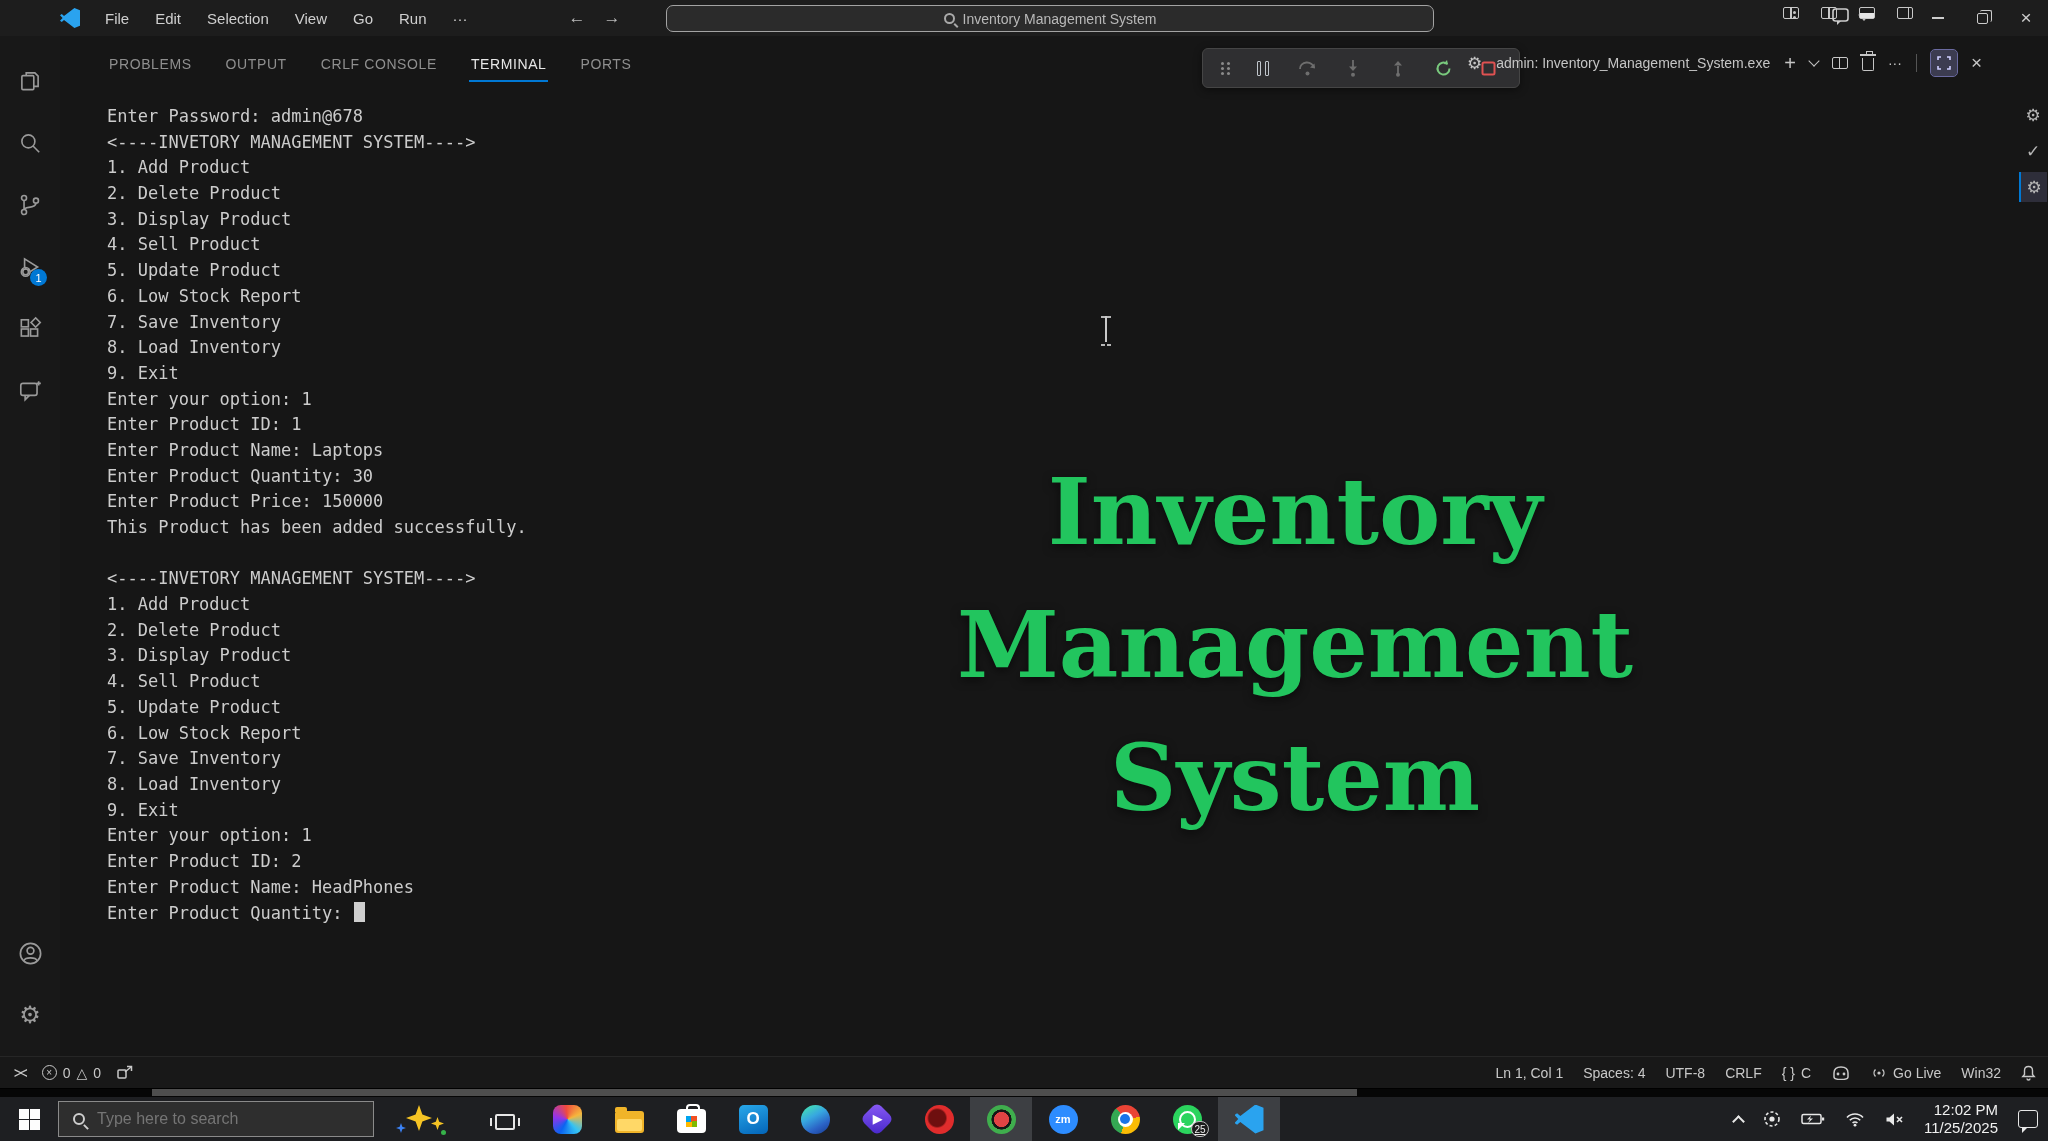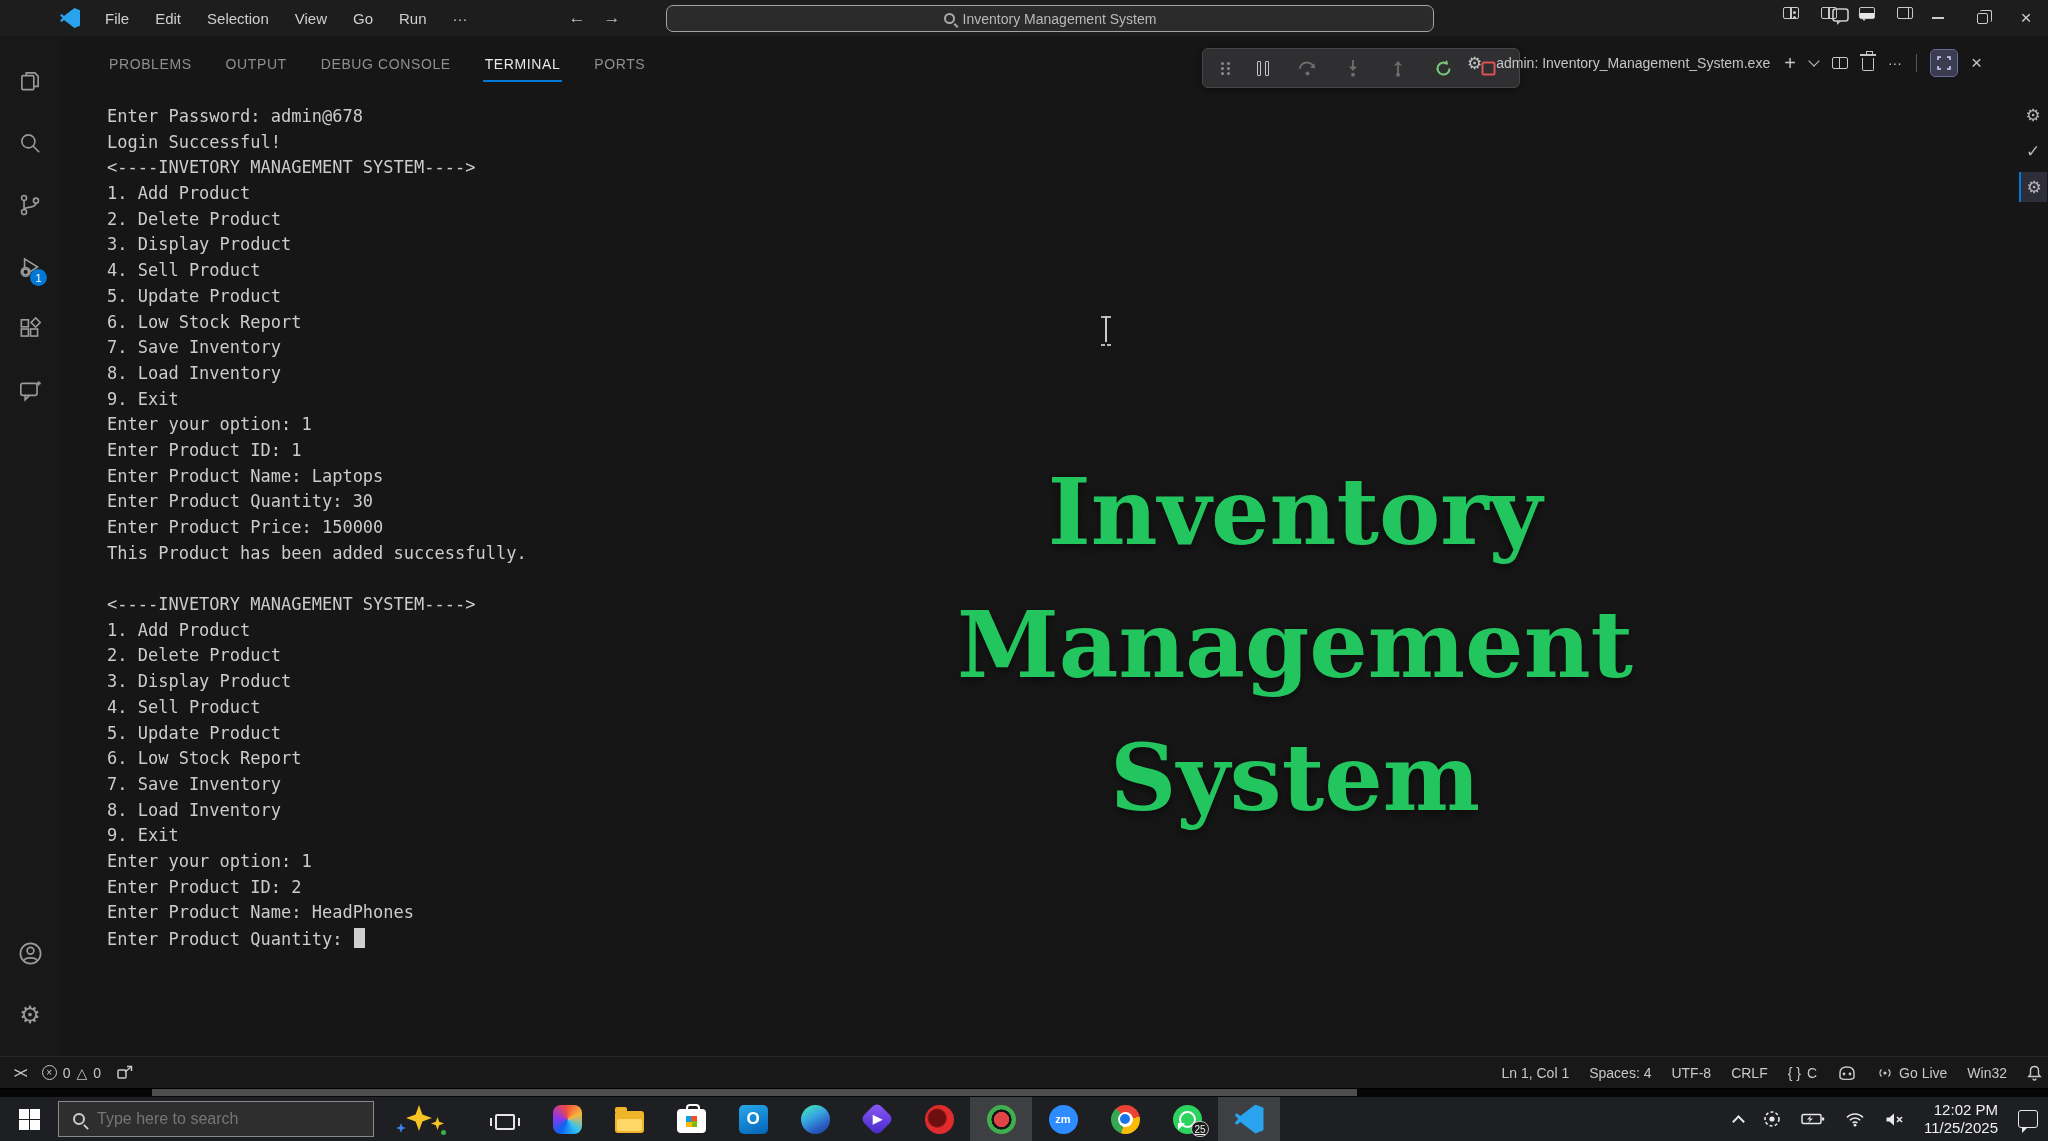--- a/index.html
+++ b/index.html
@@ -107,21 +107,21 @@
   
   .ibeam { position:absolute; left:1040px; top:280px; width:12px; height:26px; pointer-events:none; }
   .ibeam::before { content:""; position:absolute; left:5px; top:0; width:2px; height:26px; background:#c9c9c9; }
   .ibeam::after { content:""; position:absolute; left:1px; top:0; width:10px; height:26px;
     border-top:2px solid #c9c9c9; border-bottom:2px solid #c9c9c9; clip-path:polygon(0 0,40% 0,40% 100%,0 100%,0 92%,100% 92%,100% 100%,60% 100%,60% 0,100% 0,100% 8%,0 8%); opacity:.9; }
 
   
   .statusbar { position:absolute; top:1056px; left:0; width:2048px; height:32px; background:#181818;
     border-top:1px solid #262626; display:flex; align-items:center; color:#c8c8c8; font-size:14px; }
   .sb-left { display:flex; align-items:center; gap:16px; padding-left:14px; }
-  .sb-right { margin-left:auto; display:flex; align-items:center; gap:20px; padding-right:6px; }
+  .sb-right { margin-left:auto; display:flex; align-items:center; gap:20px; padding-right:12px; }
   .sb-item { display:flex; align-items:center; gap:6px; }
   .remote-glyph { font-family:"DejaVu Sans Mono", monospace; font-size:13px; letter-spacing:-2px; transform:scaleY(1.2); }
   .err-circle { width:15px; height:15px; border:1.4px solid #c8c8c8; border-radius:50%; display:flex;
     align-items:center; justify-content:center; font-size:10px; line-height:1; }
   .warn-tri { font-size:14px; }
   .sb-svg { display:flex; align-items:center; }
 
   
   .desk-strip { position:absolute; top:1089px; left:0; width:2048px; height:8px; background:#060606; }
   .bg-window-edge { position:absolute; top:1089px; left:152px; width:1205px; height:7px; background:#4e4e4e; }
@@ -303,21 +303,21 @@
       </div>
     </div>
   </div>
 
   <div class="panel">
     <div class="panel-header">
       <div class="tabs">
 
       <span class="ptab"><span>PROBLEMS</span></span>
           <span class="ptab"><span>OUTPUT</span></span>
-          <span class="ptab"><span>DEBUG CONSOLE</span></span>
+          <span class="ptab"><span>CRLF CONSOLE</span></span>
           <span class="ptab active"><span>TERMINAL</span></span>
           <span class="ptab"><span>PORTS</span></span>
         </div>
     </div>
 
     <div class="debug-toolbar">
       <span class="dt-grip"></span>
       <span class="dt-btn dt-pause">
           <i></i>
           <i></i>
@@ -375,21 +375,20 @@
 
     <div class="right-rail">
       <span class="rail-item">⚙</span>
       <span class="rail-item">✓</span>
       <span class="rail-item active">⚙</span>
     </div>
 
     <div class="terminal">
 
         <div class="tline"><span>Enter Password: admin@678</span></div>
-        <div class="tline"><span>Login Successful!</span></div>
         <div class="tline"><span>&lt;----INVETORY MANAGEMENT SYSTEM----&gt;</span></div>
         <div class="tline"><span>1. Add Product</span></div>
         <div class="tline"><span>2. Delete Product</span></div>
         <div class="tline"><span>3. Display Product</span></div>
         <div class="tline"><span>4. Sell Product</span></div>
         <div class="tline"><span>5. Update Product</span></div>
         <div class="tline"><span>6. Low Stock Report</span></div>
         <div class="tline"><span>7. Save Inventory</span></div>
         <div class="tline"><span>8. Load Inventory</span></div>
         <div class="tline"><span>9. Exit</span></div>

